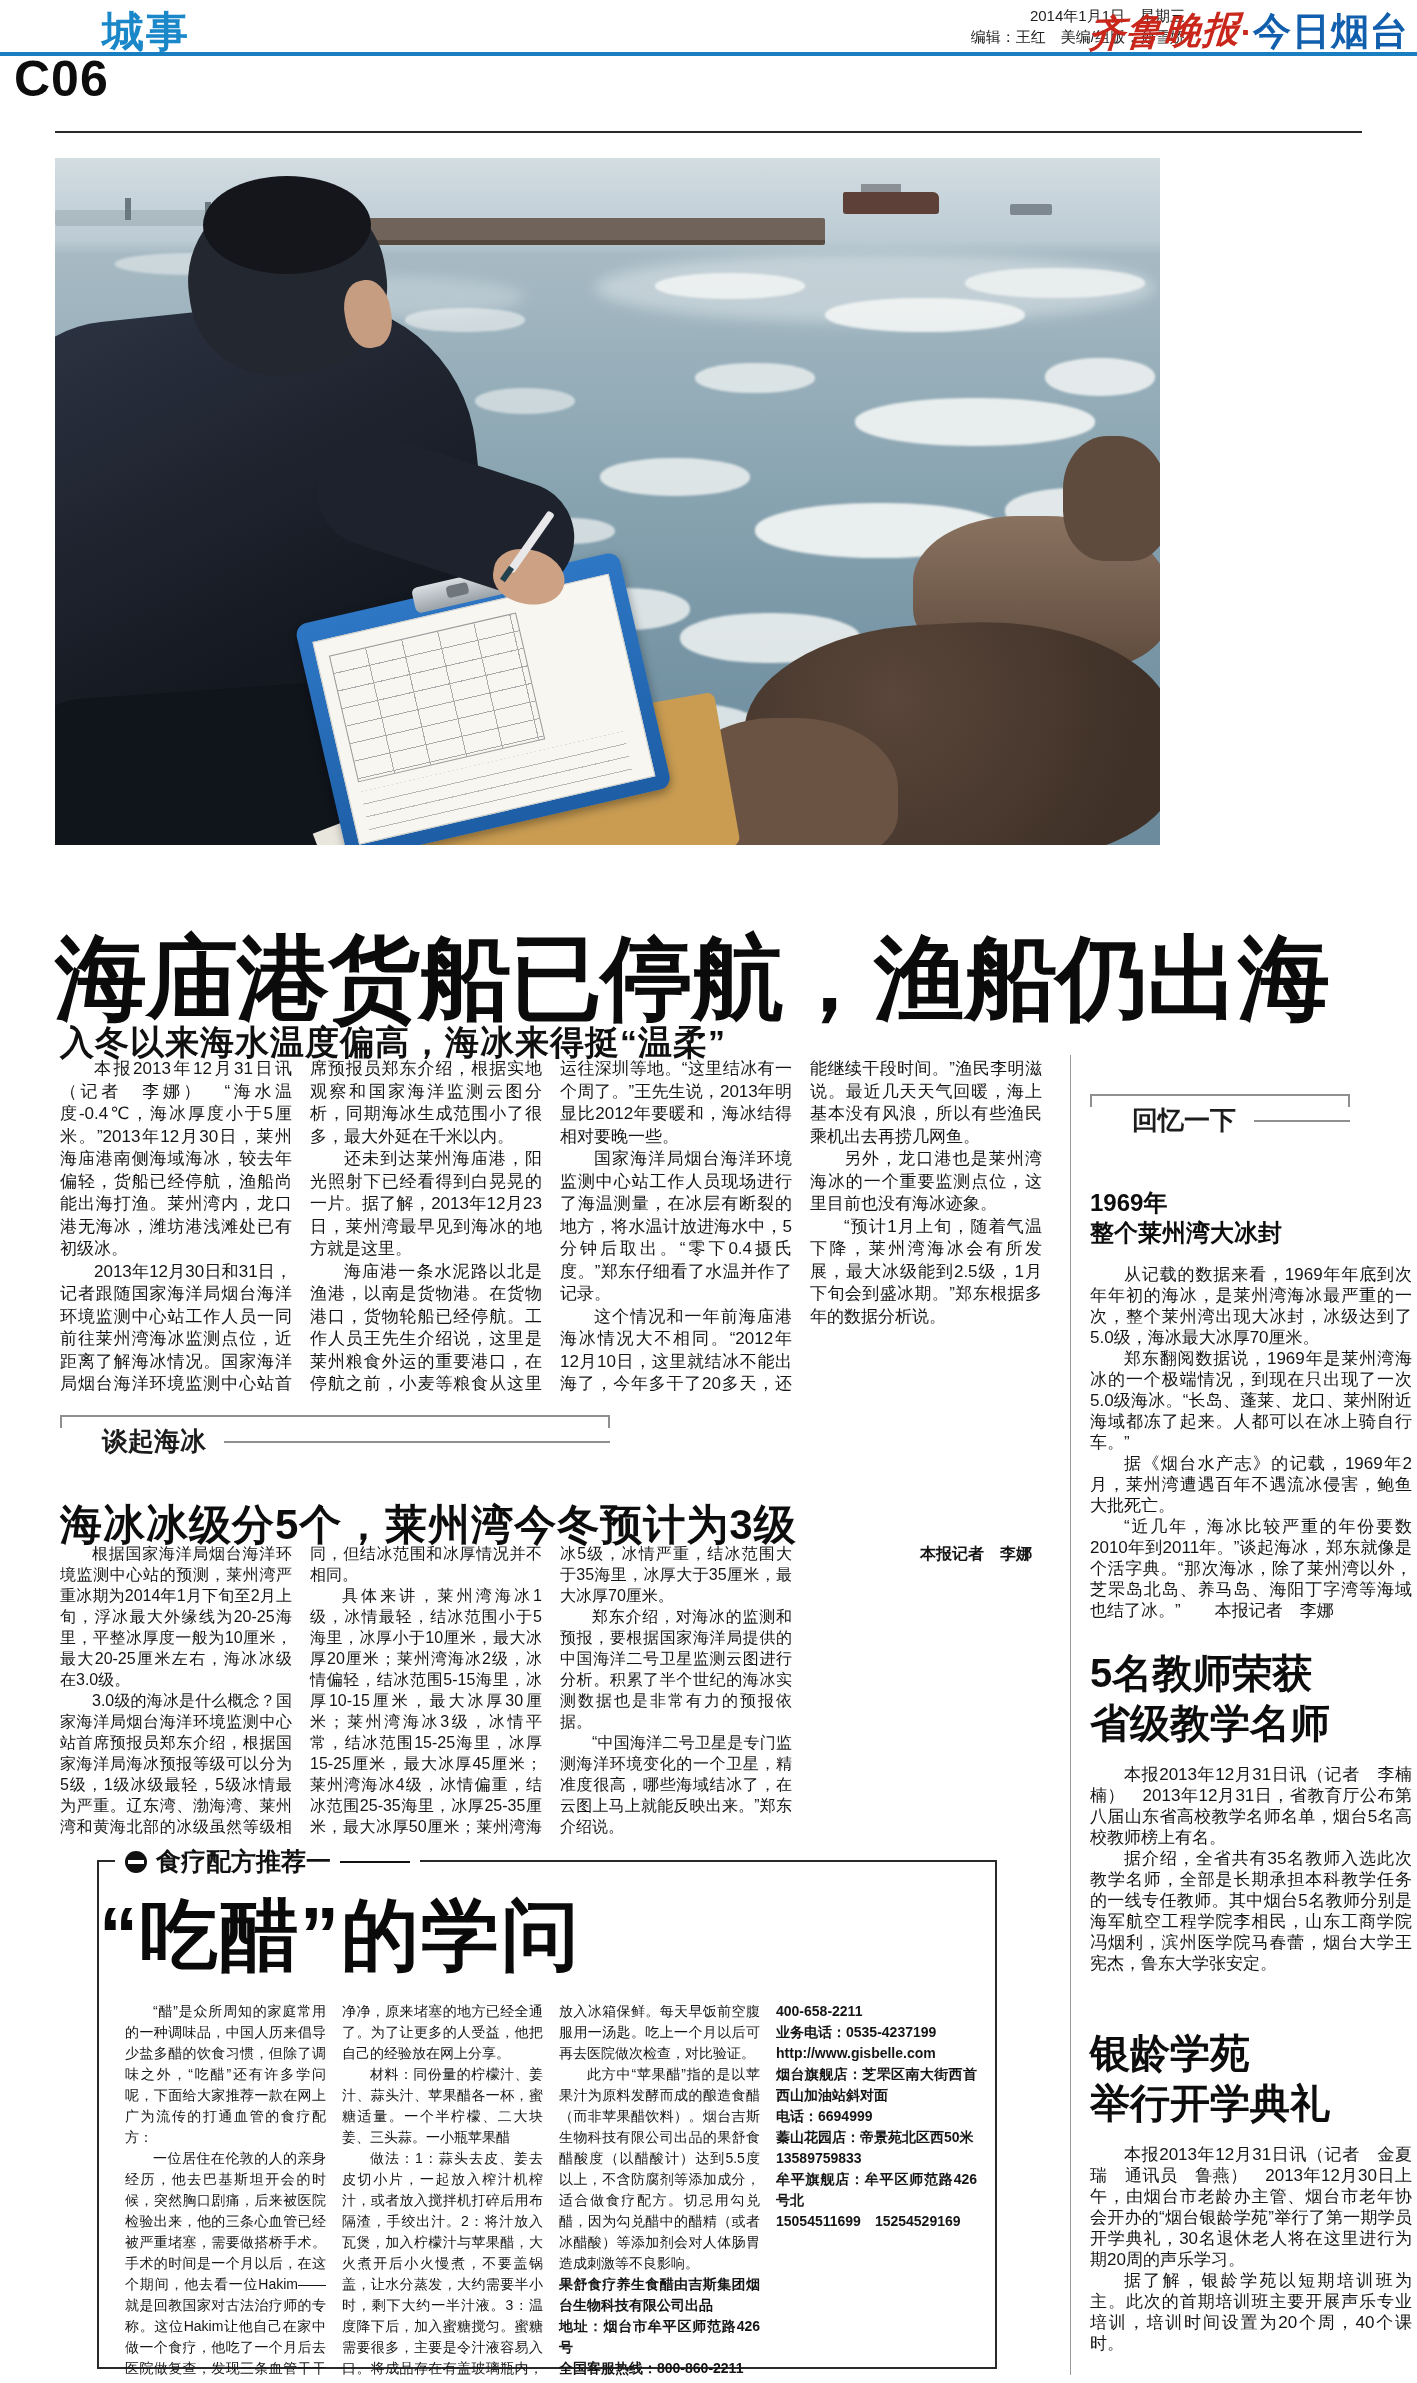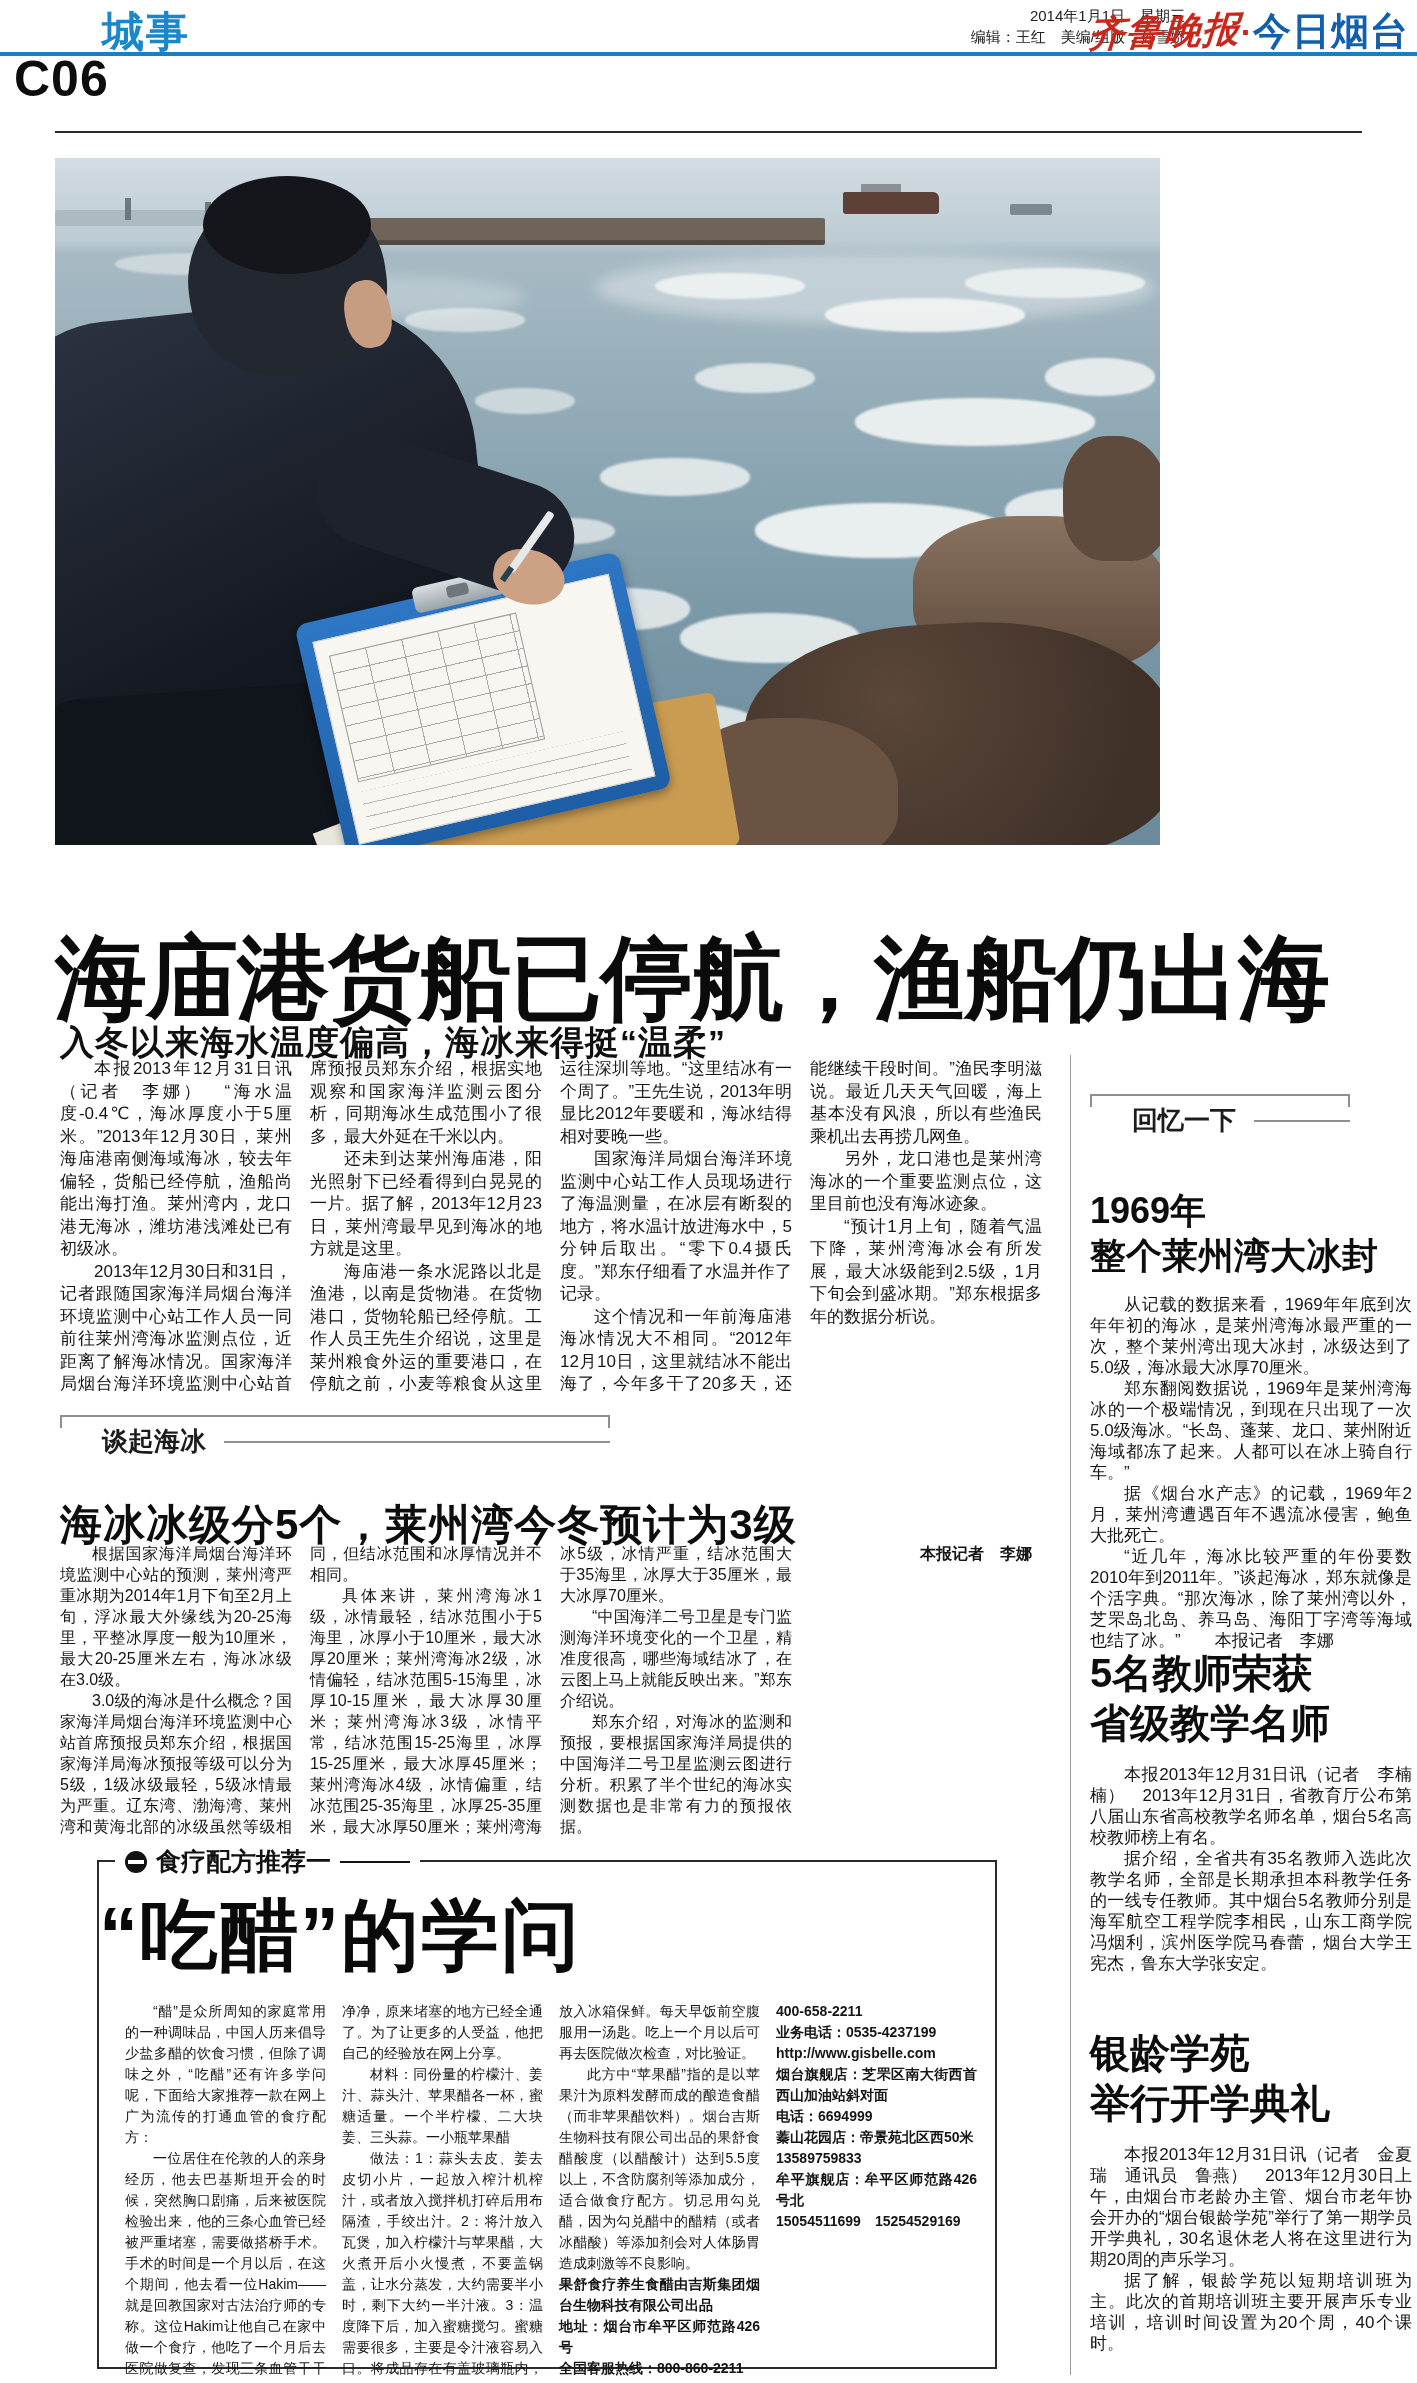--- a/index.html
+++ b/index.html
@@ -82,21 +82,21 @@
   
   .ext-headline{position:absolute;left:60px;top:1462px;font-size:42px;font-weight:900;letter-spacing:1px;color:#0d0d0d;}
   .ext-body{position:absolute;left:60px;top:1543px;width:982px;height:297px;
             column-count:4;column-gap:18px;column-fill:auto;
             font-size:16px;line-height:21px;text-align:justify;color:#151515;}
   .ext-byline{text-align:right;margin:0;padding-right:10px;font-weight:600;}
 
   
   .v-divider{position:absolute;left:1070px;top:1055px;width:1px;height:1320px;background:#9a9a9a;}
   .side{position:absolute;left:1090px;width:322px;}
-  .side-title{font-size:36px;font-weight:900;line-height:1.25;color:#0d0d0d;margin:0;}
+  .side-title{font-size:24px;font-weight:900;line-height:1.25;color:#0d0d0d;margin:0;}
   .side-title.big{font-size:40px;}
   .side-body{margin-top:16px;font-size:17px;line-height:21px;text-align:justify;color:#151515;}
   .side-body p{margin:0;text-indent:2em;}
   .memory-title{margin-top:50px;}
 
   
   .recipe-box{position:absolute;left:97px;top:1860px;width:896px;height:505px;border:2px solid #2a2a2a;background:#fff;}
   .recipe-label{position:absolute;top:-17px;left:16px;background:#fff;display:flex;align-items:center;gap:9px;padding:0 10px;}
   .recipe-icon{width:22px;height:22px;border-radius:50%;background:#111;position:relative;flex:0 0 auto;}
   .recipe-icon::after{content:"";position:absolute;left:3px;top:9px;width:16px;height:4px;background:#fff;}
@@ -244,22 +244,22 @@
         <span class="txt">谈起海冰</span>
         <span class="line"></span>
       </div>
   </div>
   <h2 class="ext-headline">海冰冰级分5个，莱州湾今冬预计为3级</h2>
   <div class="ext-body">
     <div>
         <p>根据国家海洋局烟台海洋环境监测中心站的预测，莱州湾严重冰期为2014年1月下旬至2月上旬，浮冰最大外缘线为20-25海里，平整冰厚度一般为10厘米，最大20-25厘米左右，海冰冰级在3.0级。</p>
         <p>3.0级的海冰是什么概念？国家海洋局烟台海洋环境监测中心站首席预报员郑东介绍，根据国家海洋局海冰预报等级可以分为5级，1级冰级最轻，5级冰情最为严重。辽东湾、渤海湾、莱州湾和黄海北部的冰级虽然等级相同，但结冰范围和冰厚情况并不相同。</p>
         <p>具体来讲，莱州湾海冰1级，冰情最轻，结冰范围小于5海里，冰厚小于10厘米，最大冰厚20厘米；莱州湾海冰2级，冰情偏轻，结冰范围5-15海里，冰厚10-15厘米，最大冰厚30厘米；莱州湾海冰3级，冰情平常，结冰范围15-25海里，冰厚15-25厘米，最大冰厚45厘米；莱州湾海冰4级，冰情偏重，结冰范围25-35海里，冰厚25-35厘米，最大冰厚50厘米；莱州湾海冰5级，冰情严重，结冰范围大于35海里，冰厚大于35厘米，最大冰厚70厘米。</p>
+        <p>郑东介绍，对海冰的监测和预报，要根据国家海洋局提供的中国海洋二号卫星监测云图进行分析。积累了半个世纪的海冰实测数据也是非常有力的预报依据。</p>
         <p>“中国海洋二号卫星是专门监测海洋环境变化的一个卫星，精准度很高，哪些海域结冰了，在云图上马上就能反映出来。”郑东介绍说。</p>
-        <p>郑东介绍，对海冰的监测和预报，要根据国家海洋局提供的中国海洋二号卫星监测云图进行分析。积累了半个世纪的海冰实测数据也是非常有力的预报依据。</p>
       </div>
     <p class="ext-byline">本报记者　李娜</p>
   </div>
 
   <div class="recipe-box">
     <div class="recipe-label">
       <span class="recipe-icon"></span>
       <span class="txt">食疗配方推荐一</span>
       <span class="line"></span>
     </div>

